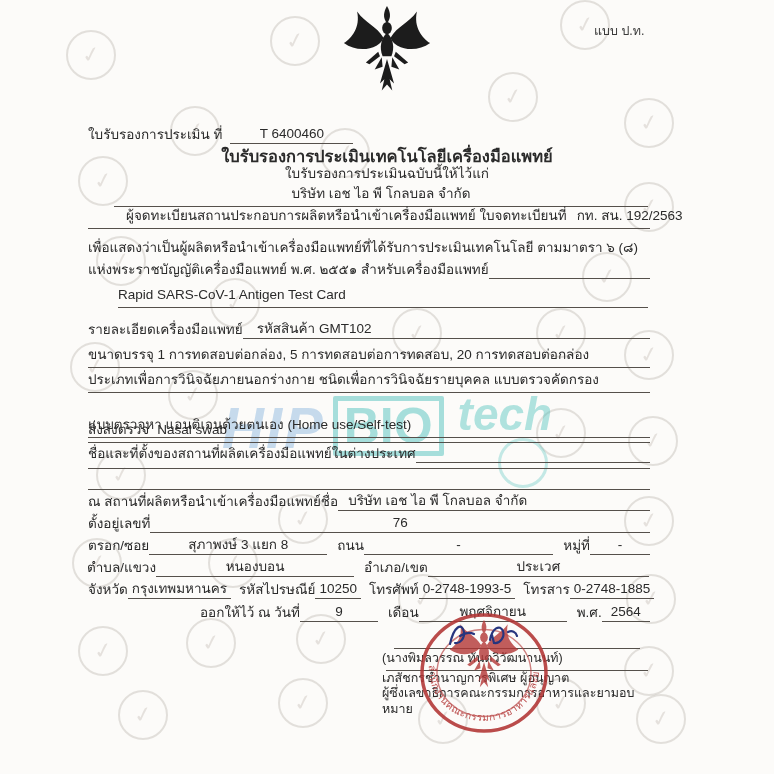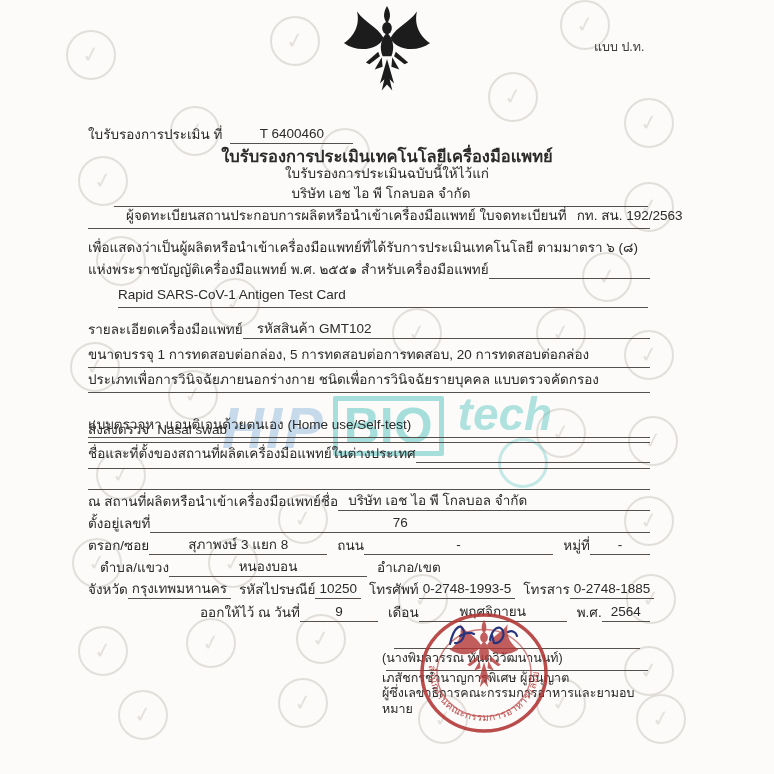--- a/index.html
+++ b/index.html
@@ -96,21 +96,21 @@
     <span class="bm-hip">HIP</span>
     <span class="bm-bio">BIO</span>
     <span class="bm-tech">tech</span>
   </div>
   <div class="bm-ring"></div>
 
   <svg class="abs z2" style="left:343px;top:6px" width="88" height="97" viewBox="0 0 100 110">
     <use href="#garuda" fill="#1c1c1c"></use>
   </svg>
 
-  <div class="abs z2 formcode" style="left:594px;top:40px">แบบ ป.ท.</div>
+  <div class="abs z2 formcode" style="left:594px;top:24px">แบบ ป.ท.</div>
 
   <div class="abs z2 ctr title" style="left:0;top:100px;width:774px">ใบรับรองการประเมินเทคโนโลยีเครื่องมือแพทย์</div>
 
   <div class="row" style="left:88px;top:126px">
     <span class="lbl">ใบรับรองการประเมิน ที่</span>
     <span class="fill" style="min-width:115px;margin-left:8px">T 6400460</span>
   </div>
 
   <div class="abs z2 ctr" style="left:0;top:166px;width:774px">ใบรับรองการประเมินฉบับนี้ให้ไว้แก่</div>
 
@@ -169,24 +169,25 @@
 
   <div class="row" style="left:88px;top:537px;width:562px">
     <span class="lbl">ตรอก/ซอย</span>
     <span class="fill" style="width:170px">สุภาพงษ์ 3 แยก 8</span>
     <span class="lbl" style="padding-left:10px">ถนน</span>
     <span class="fill" style="flex:1">-</span>
     <span class="lbl" style="padding-left:10px">หมู่ที่</span>
     <span class="fill" style="width:52px">-</span>
   </div>
 
-  <div class="row" style="left:100px;top:559px;width:562px">
+  <div class="row" style="left:87px;top:559px;width:562px">
     <span class="lbl">ตำบล/แขวง</span>
     <span class="fill" style="width:190px">หนองบอน</span>
     <span class="lbl" style="padding-left:10px">อำเภอ/เขต</span>
+    <span class="fill" style="flex:1">ประเวศ</span>
   </div>
 
   <div class="row" style="left:88px;top:581px;width:562px">
     <span class="lbl">จังหวัด</span>
     <span class="fill" style="width:118px">กรุงเทพมหานคร</span>
     <span class="lbl" style="padding-left:8px">รหัสไปรษณีย์</span>
     <span class="fill" style="width:46px">10250</span>
     <span class="lbl" style="padding-left:8px">โทรศัพท์</span>
     <span class="fill" style="width:104px">0-2748-1993-5</span>
     <span class="lbl" style="padding-left:8px">โทรสาร</span>

